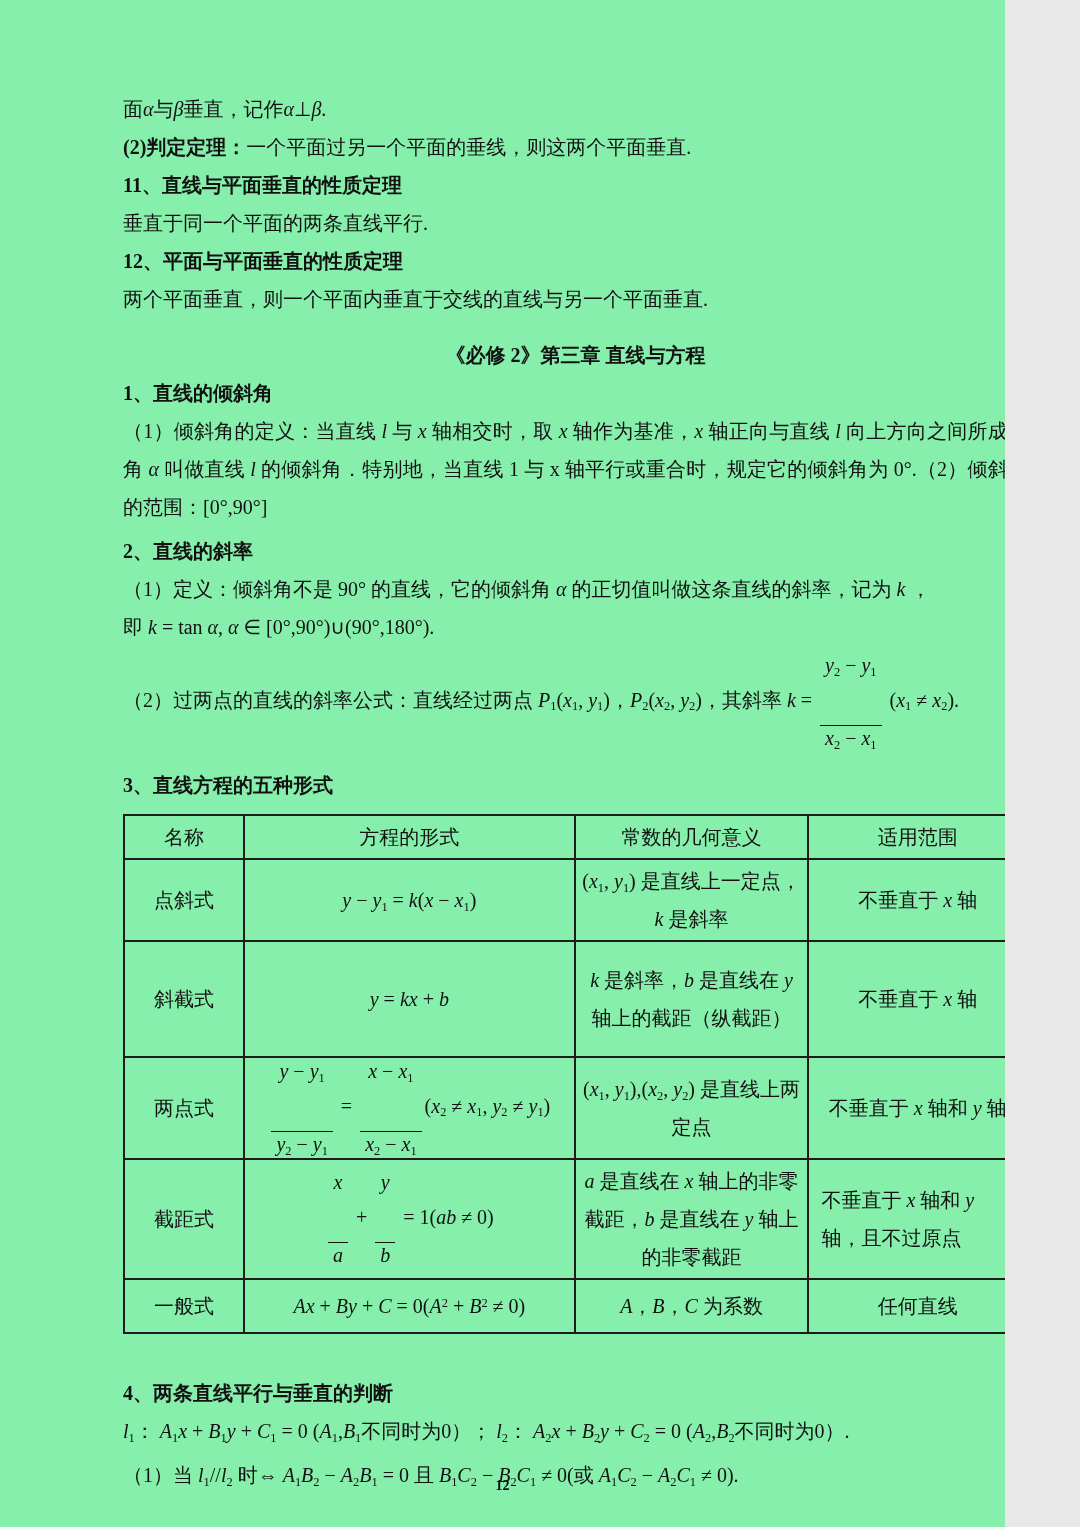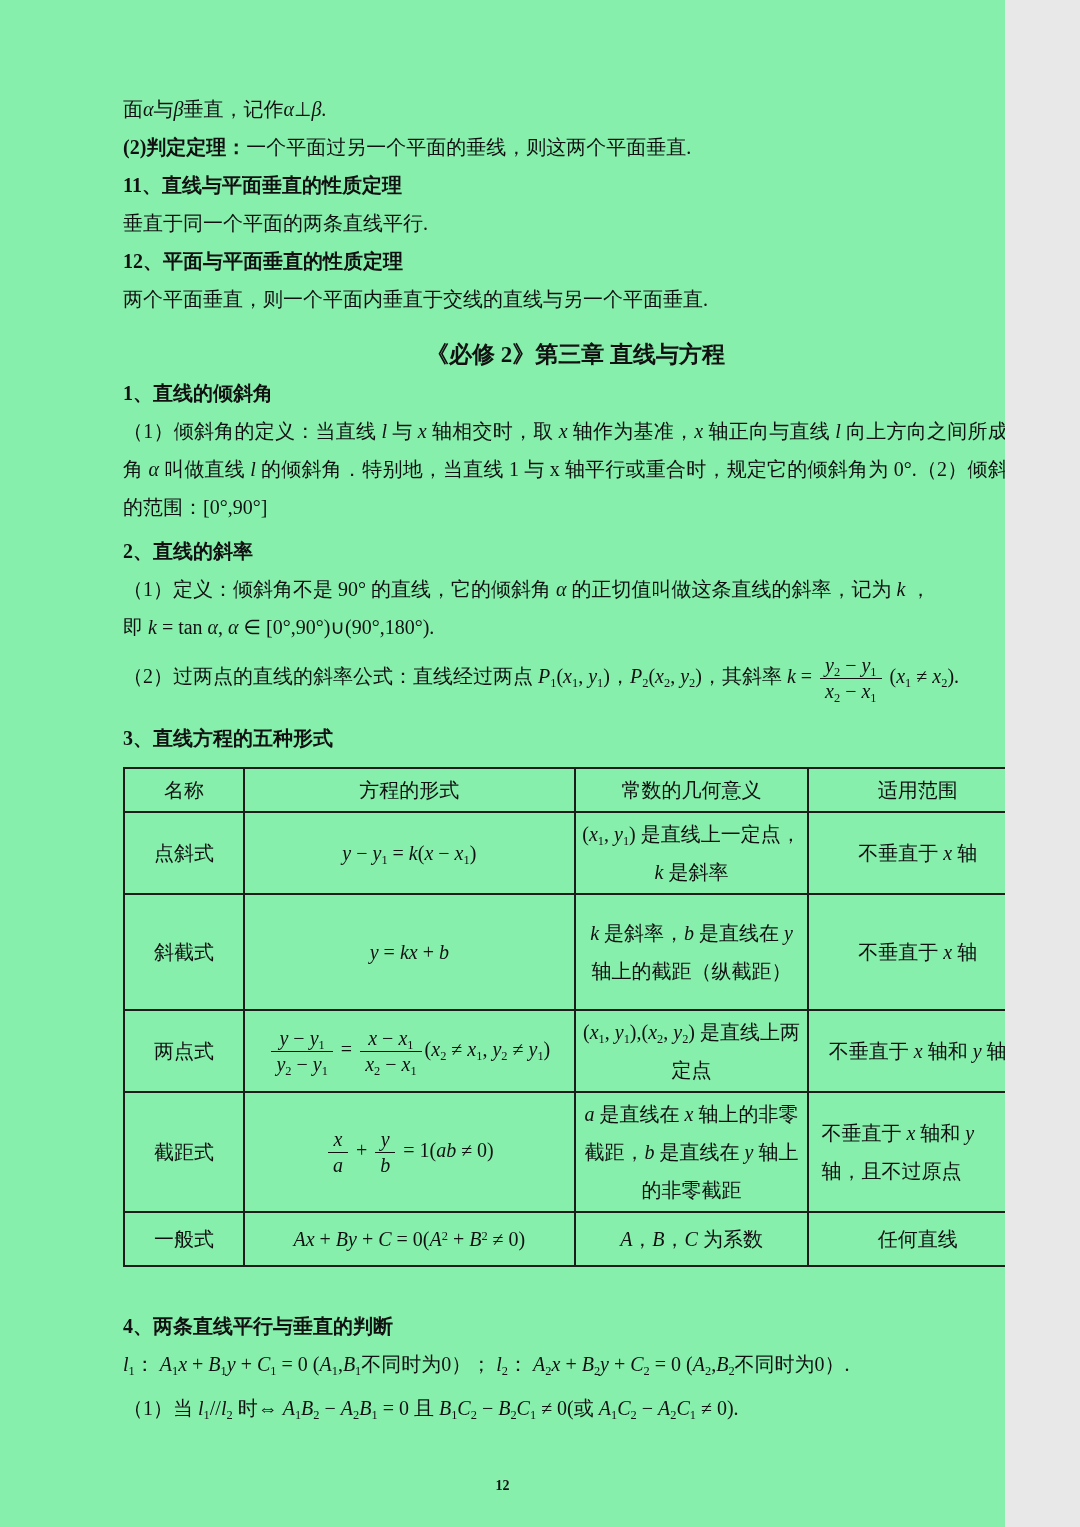--- a/index.html
+++ b/index.html
@@ -8,34 +8,34 @@
     position:relative;
     width:1005px; height:1527px;
     background:#86efac;
     font-family:Liberation Serif, serif;
     color:#111;
     overflow:hidden;
   }
   .content { position:absolute; left:123px; top:90px; width:905px; }
   .p { font-size:20px; line-height:38px; margin:0; text-align:justify; }
   .h { font-weight:bold; }
-  .title { text-align:center; font-weight:bold; font-size:23px; margin-top:18px; }
+  .title { text-align:center; font-weight:bold; font-size:20px; margin-top:18px; }
   .mt6  { margin-top:6px; }
   .mt16 { margin-top:16px; }
   .mt40 { margin-top:40px; }
   .frac-line { margin:8px 0 4px 0; }
 
   i { font-style:italic; }
   b { font-weight:bold; }
   sub { font-size:0.62em; vertical-align:-0.3em; line-height:0; font-style:normal; }
   sup { font-size:0.62em; vertical-align:0.5em; line-height:0; font-style:normal; }
 
   .frac { display:inline-block; vertical-align:middle; text-align:center; margin:0 3px; line-height:1.15; }
   .fnum { display:block; padding:0 5px 1px 5px; }
-  .fden { display:block; border-top:1.5px solid #111; padding:1px 5px 0 5px; }
+  .fden { display:block; border-top:1.5px solid #111; padding:1px 5px 0 5px;margin-top:47px; }
 
   table.forms { width:100%; border-collapse:collapse; margin-top:10px; table-layout:fixed; }
   table.forms th, table.forms td {
     border:2px solid #1c1c1c;
     font-size:20px; line-height:38px;
     vertical-align:middle; text-align:center;
     font-weight:normal;
     padding:2px 4px;
     overflow:hidden;
   }

